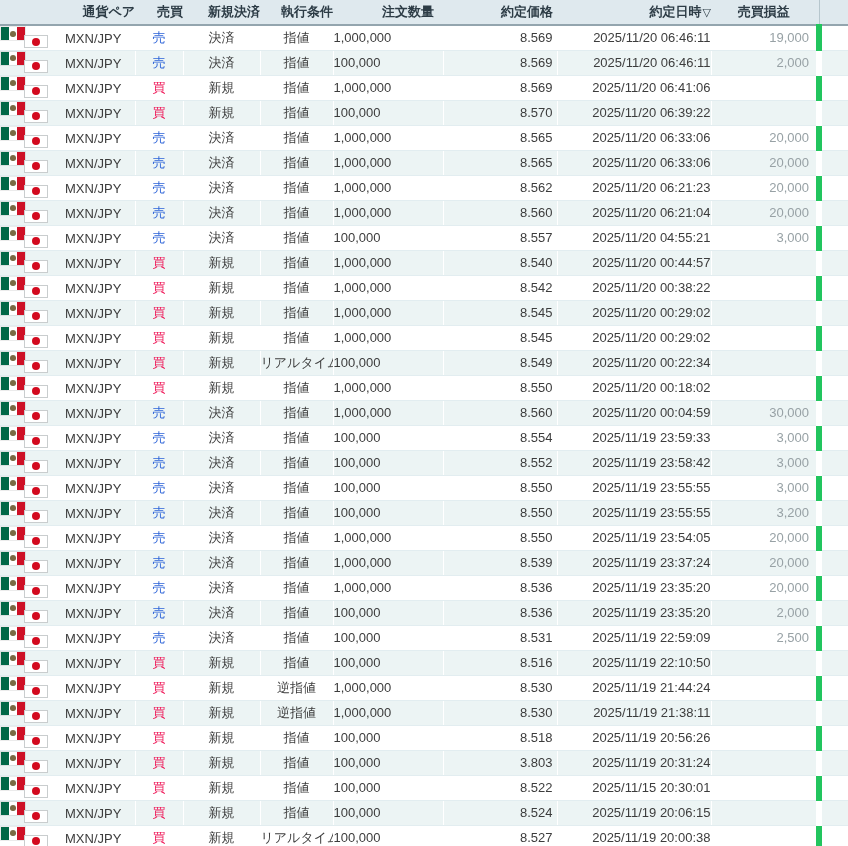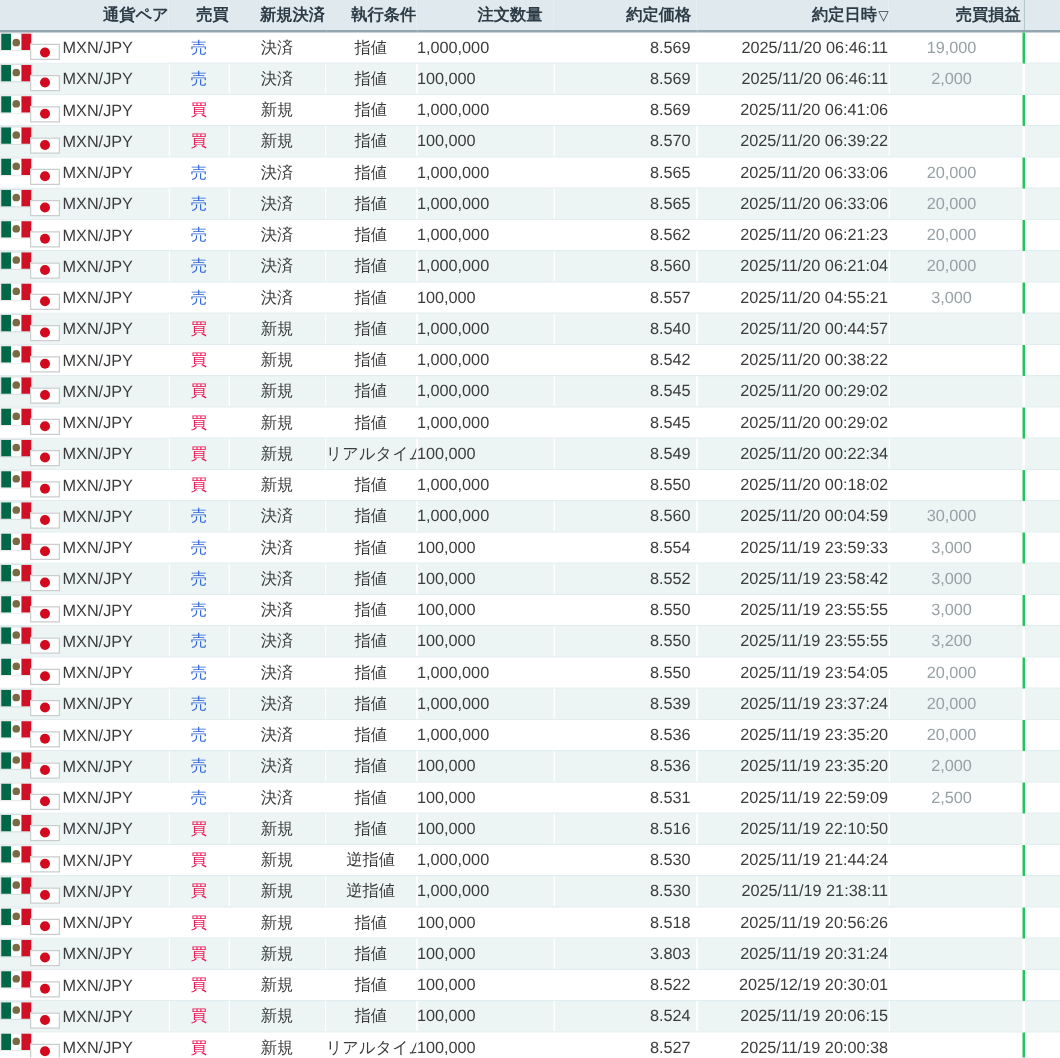--- a/index.html
+++ b/index.html
@@ -5,33 +5,33 @@
   html,body{margin:0;padding:0;background:#fff;}
   body{width:848px;font-family:"Liberation Sans","DejaVu Sans",sans-serif;}
   .viewport{width:848px;height:846px;overflow:hidden;}
   table{border-collapse:collapse;table-layout:fixed;width:848px;}
   col.c1{width:135px;} col.c2{width:48px;} col.c3{width:77px;} col.c4{width:73px;}
   col.c5{width:110px;} col.c6{width:114px;} col.c7{width:154px;} col.c8{width:108px;} col.c9{width:29px;}
   th,td{box-sizing:border-box;height:25px;padding:0;font-size:13px;overflow:hidden;white-space:nowrap;}
   thead th{background:var(--header_bg);color:var(--header_text);font-weight:bold;
            border-bottom:2px solid var(--header_border);}
   th.al-c{text-align:right;} th.al-r{text-align:right;}
-  th.h-qty{padding-right:9px;} th.h-price{padding-right:4px;} th.h-pnl{padding-right:2px;border-right:1px solid #b6c6cd;}
+  th.h-qty{padding-right:9px;} th.h-price{padding-right:4px;} th.h-pnl{padding-right:2px;border-right:1px solid #b6c6cd;text-align:center;}
   tbody td{color:var(--body_text);border-bottom:1px solid var(--row_border);
            border-right:1px solid rgba(255,255,255,0);}
   tbody tr:nth-child(even) td{background:var(--row_stripe);border-right-color:rgba(255,255,255,0.9);}
   tbody tr:nth-child(odd) td{background:#ffffff;}
   td.cell-pair{position:relative;}
-  .pair-text{position:absolute;left:50px;top:50%;transform:translateY(-50%);}
+  .pair-text{position:absolute;left:65px;top:50%;transform:translateY(-50%);}
   td.cell-side{text-align:center;}
   td.cell-nc,td.cell-exec{text-align:center;}
   td.cell-qty{text-align:left;padding-right:9px;}
   td.cell-price{text-align:right;padding-right:4px;}
   td.cell-dt{text-align:right;padding-left:8px;}
-  td.cell-pnl{text-align:center;padding-right:7px;color:var(--pnl_text);border-right:2px solid #22c55e;}
+  td.cell-pnl{text-align:right;padding-right:7px;color:var(--pnl_text);border-right:6px solid #22c55e;}
   tbody tr:nth-child(even) td.cell-pnl{border-right-color:#fff;}
   .sort-icon{font-size:11px;margin-left:1px;}
   
   .flag-pair{position:absolute;left:1px;top:1px;width:49px;height:22px;}
   .flag-mx{position:absolute;left:0;top:0;width:24px;height:13px;display:flex;box-shadow:0 0 0 1px rgba(0,0,0,0.08);}
   .flag-mx .b{flex:1;}
   .b-green{background:var(--mx_green);}
   .b-white{background:#fff;position:relative;}
   .b-red{background:var(--mx_red);}
   .mx-eagle{position:absolute;left:50%;top:50%;width:6px;height:6px;transform:translate(-50%,-50%);
@@ -835,21 +835,21 @@
           <span class="jp-dot"></span>
         </span>
       </span>
       <span class="pair-text">MXN/JPY</span>
     </td>
     <td class="cell-side"><span style="color: rgb(238, 18, 84);">買</span></td>
     <td class="cell-nc"><span>新規</span></td>
     <td class="cell-exec"><span>指値</span></td>
     <td class="cell-qty"><span>100,000</span></td>
     <td class="cell-price"><span>8.522</span></td>
-    <td class="cell-dt"><span>2025/12/19 20:30:01</span></td>
+    <td class="cell-dt"><span>2025/11/15 20:30:01</span></td>
     <td class="cell-pnl"><span></span></td>
     <td></td>
   </tr>
         <tr>
     <td class="cell-pair">
       <span class="flag-pair">
         <span class="flag-mx">
           <span class="b b-green"></span>
                 <span class="b b-white">
                   <span class="mx-eagle"></span>

